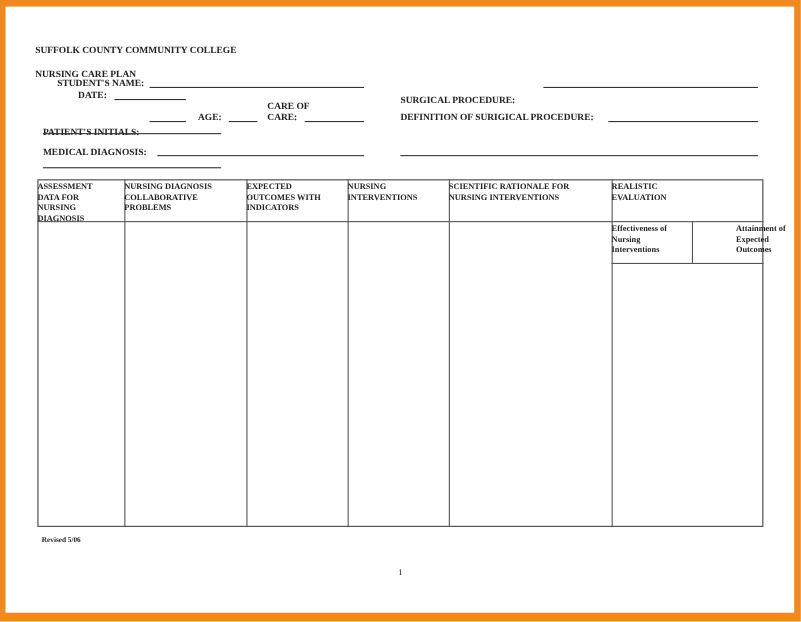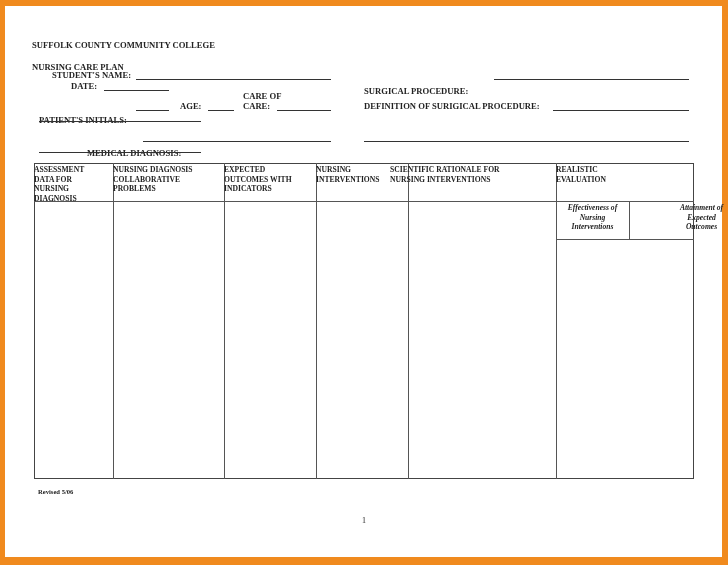--- a/index.html
+++ b/index.html
@@ -6,21 +6,21 @@
   body { width:728px; height:565px; background:#f08a1e; position:relative; overflow:hidden;
          font-family:"Liberation Serif", "DejaVu Serif", serif; color:#222; }
   .page { position:absolute; left:5px; top:6px; width:717px; height:551px; background:#fff; }
   .abs { position:absolute; font-weight:bold; font-size:8.6px; line-height:10px; white-space:nowrap; }
   .title { position:absolute; left:0; width:728px; text-align:left; font-weight:bold; font-size:8.6px; line-height:10px;padding-left:32px; }
   .line { position:absolute; height:0; border-top:1px solid #333; }
   .tbl { position:absolute; left:34px; top:163px; width:660px; height:316px; border:1px solid #444; box-sizing:border-box; }
   .vl { position:absolute; width:0; border-left:1px solid #555; }
   .hl { position:absolute; height:0; border-top:1px solid #555; }
   .th { position:absolute; text-align:left; font-weight:bold; font-size:7.6px; line-height:9.6px; }
-  .sub { position:absolute; text-align:center; font-weight:bold; font-size:7.6px; line-height:9.6px;font-style:italic; }
+  .sub { position:absolute; text-align:left; font-weight:bold; font-size:7.6px; line-height:9.6px; }
   .footer { position:absolute; left:38px; top:488px; font-weight:bold; font-size:6.6px; }
   .pgnum { position:absolute; left:0; width:728px; top:516px; text-align:center; font-size:8px; }
 </style>
 </head>
 <body>
 
 <div class="page"></div>
 
 <div class="title" style="top:40px;">SUFFOLK COUNTY COMMUNITY COLLEGE</div>
 <div class="title" style="top:62px;">NURSING CARE PLAN</div>
@@ -33,21 +33,21 @@
 
 <div class="abs" style="left:243px;top:91px;">CARE OF</div>
 <div class="abs" style="left:39px;top:115px;">PATIENT'S INITIALS:</div>
 <div class="line" style="left:136px;top:110px;width:33px;"></div>
 <div class="abs" style="left:180px;top:101px;">AGE:</div>
 <div class="line" style="left:208px;top:110px;width:26px;"></div>
 <div class="abs" style="left:243px;top:101px;font-family:Liberation Serif, serif;">CARE:</div>
 <div class="line" style="left:277px;top:110px;width:54px;"></div>
 <div class="line" style="left:39px;top:121px;width:162px;"></div>
 
-<div class="abs" style="left:39px;top:148px;margin-left:48px;">MEDICAL DIAGNOSIS:</div>
+<div class="abs" style="left:39px;top:133px;">MEDICAL DIAGNOSIS:</div>
 <div class="line" style="left:143px;top:141px;width:188px;"></div>
 <div class="line" style="left:39px;top:152px;width:162px;"></div>
 
 <div class="abs" style="left:364px;top:86px;">SURGICAL PROCEDURE:</div>
 <div class="line" style="left:494px;top:79px;width:195px;"></div>
 
 <div class="abs" style="left:364px;top:101px;">DEFINITION OF SURIGICAL PROCEDURE:</div>
 <div class="line" style="left:553px;top:110px;width:136px;"></div>
 <div class="line" style="left:364px;top:141px;width:325px;"></div>
 
@@ -66,21 +66,21 @@
 NURSING
 DIAGNOSIS</div>
 <div class="th" style="left:113px;top:165px;width:111px;white-space:pre-line;">NURSING DIAGNOSIS
 COLLABORATIVE
 PROBLEMS</div>
 <div class="th" style="left:224px;top:165px;width:92px;white-space:pre-line;">EXPECTED
 OUTCOMES WITH
 INDICATORS</div>
 <div class="th" style="left:316px;top:165px;width:92px;white-space:pre-line;">NURSING
 INTERVENTIONS</div>
-<div class="th" style="left:390px;top:165px;width:148px;white-space:pre-line;">SCIENTIFIC RATIONALE FOR
+<div class="th" style="left:408px;top:165px;width:148px;white-space:pre-line;">SCIENTIFIC RATIONALE FOR
 NURSING INTERVENTIONS</div>
 <div class="th" style="left:556px;top:165px;width:138px;white-space:pre-line;">REALISTIC
 EVALUATION</div>
 
 <div class="sub" style="left:556px;top:203px;width:73px;white-space:pre-line;">Effectiveness of
 Nursing
 Interventions</div>
 <div class="sub" style="left:629px;top:203px;width:65px;white-space:pre-line;padding-left:40px;">Attainment of
 Expected
 Outcomes</div>

